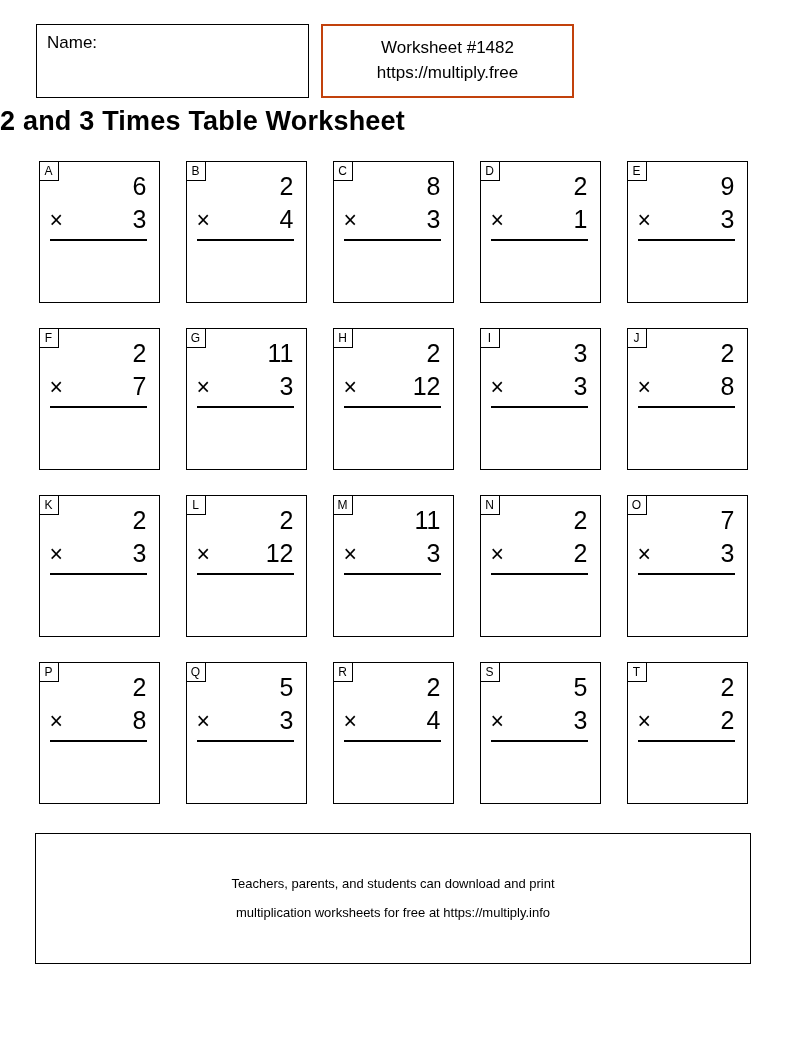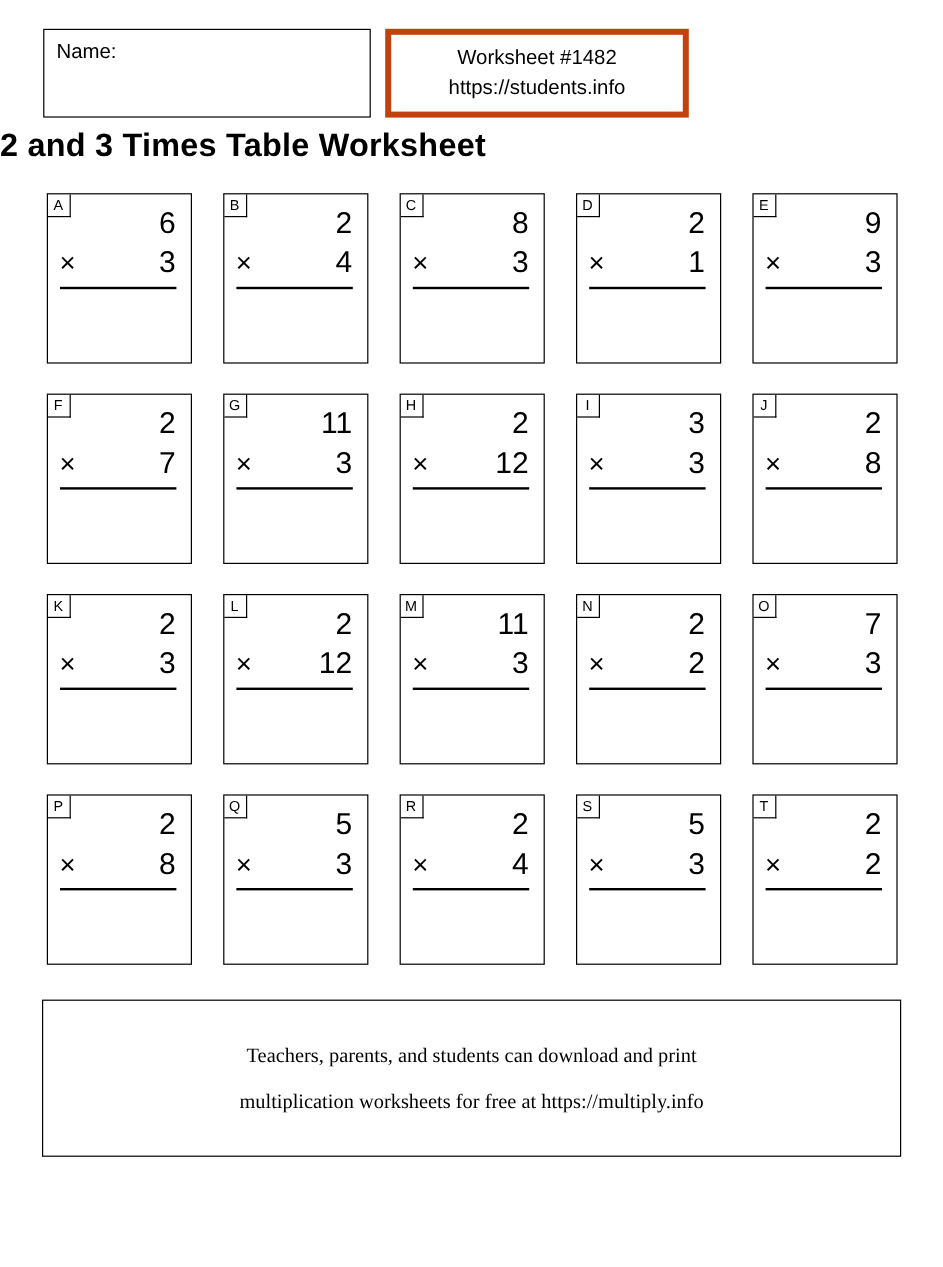--- a/index.html
+++ b/index.html
@@ -28,21 +28,21 @@
     width: 273px;
     height: 74px;
     border: 1px solid #000;
     box-sizing: border-box;
     padding: 8px 10px;
     font-size: 17px;
   }
   .title-box {
     width: 253px;
     height: 74px;
-    border: 5px solid #c2410c;
+    border: 2px solid #c2410c;
     box-sizing: border-box;
     display: flex;
     flex-direction: column;
     align-items: center;
     justify-content: center;
     font-size: 17px;
     line-height: 1.45;
   }
   .date-box {
     width: 160px;
@@ -118,36 +118,35 @@
   .footer {
     margin: 29px auto 0 auto;
     width: 716px;
     height: 131px;
     border: 1px solid #000;
     box-sizing: border-box;
     display: flex;
     flex-direction: column;
     align-items: center;
     justify-content: center;
-    font-size: 17px;
+    font-size: 13px;
     line-height: 2.2;
     text-align: center;
-    font-family: Liberation Serif, serif;
   }
 </style>
 </head>
 <body>
 
 <div class="header">
   <div class="name-box">
     <span>Name:</span>
   </div>
   <div class="title-box">
     <span>Worksheet #1482</span>
-    <span>https://students.info</span>
+    <span>https://multiply.free</span>
   </div>
 </div>
 
 <div class="worksheet-title">2 and 3 Times Table Worksheet</div>
 
 <div class="grid">
 
   <div class="problem">
     <div class="prob-label">A</div>
     <div class="prob-body">

